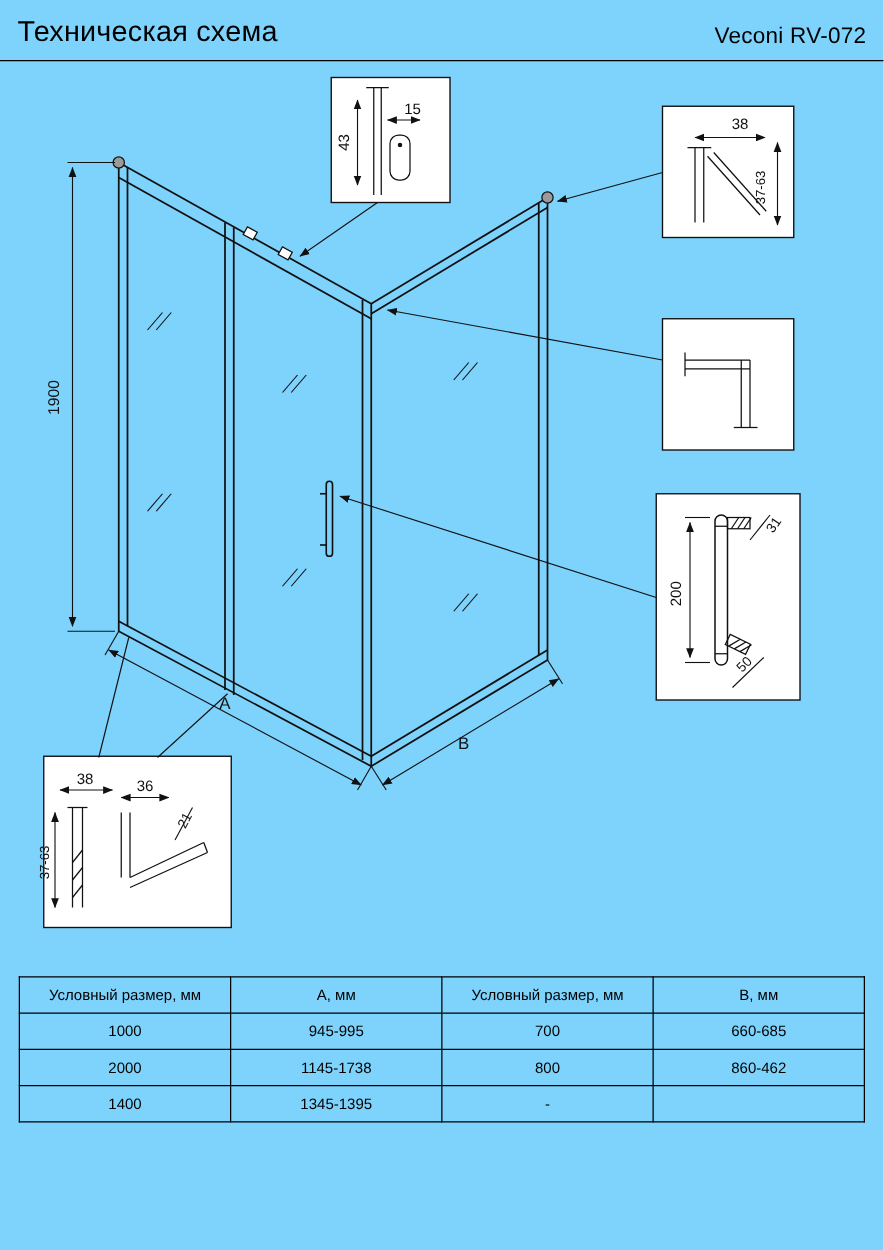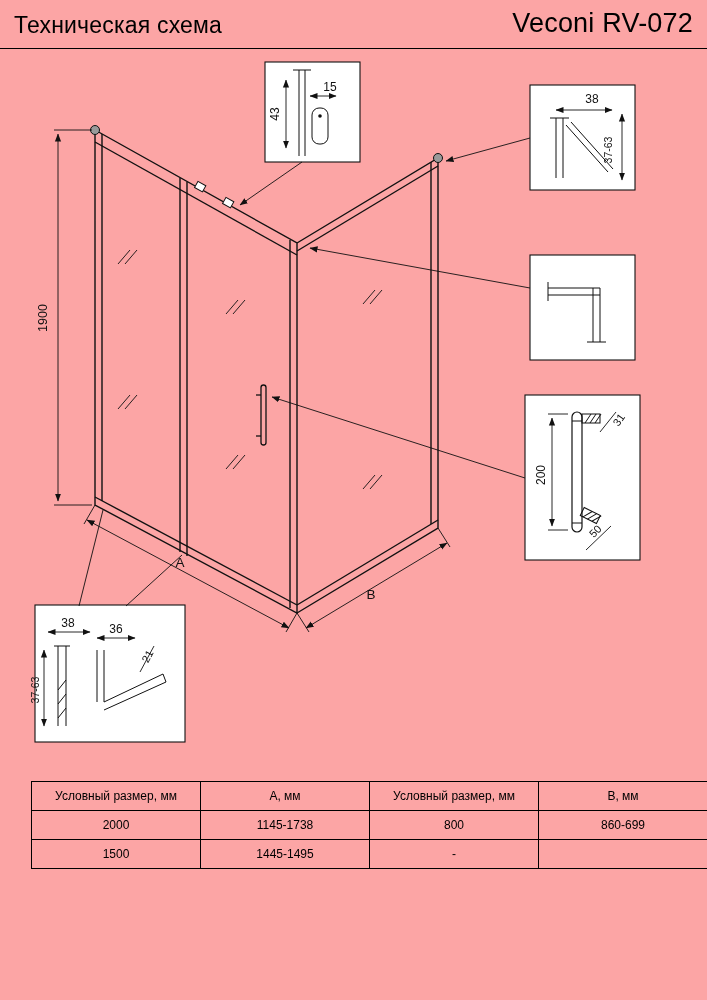--- a/index.html
+++ b/index.html
@@ -1,27 +1,27 @@
 <!DOCTYPE html>
 <html><head>
 <meta charset="utf-8">
 <style>
   * { box-sizing: border-box; }
   html,body { margin:0; padding:0; background:#fff; }
   body { font-family:"Liberation Sans", sans-serif; color:#000; }
-  .page { position:relative; width:707px; height:1000px; background:#fca5a5; overflow:hidden; }
+  .page { position:relative; width:707px; height:1000px; background:#7dd3fc; overflow:hidden; }
   .header { position:absolute; top:0; left:0; width:707px; height:49px;
             display:flex; justify-content:space-between; align-items:flex-end;
             padding:0 14px 9px 14px; border-bottom:1.6px solid #000; }
   .header .title { font-size:23px; letter-spacing:0.2px; }
-  .header .model { font-size:27px; letter-spacing:0.2px; }
+  .header .model { font-size:18px; letter-spacing:0.2px; }
   svg.drawing { position:absolute; top:50px; left:0; }
   svg text { font-family:"Liberation Sans", sans-serif; fill:#111; }
   .table-wrap { position:absolute; top:781px; left:15px; width:677px; }
-  table { border-collapse:collapse; width:100%; table-layout:fixed;margin-left:16px; }
+  table { border-collapse:collapse; width:100%; table-layout:fixed; }
   th, td { border:1px solid #000; height:29px; text-align:center; vertical-align:middle;
            font-size:12px; font-weight:400; padding:0 4px; }
 </style>
 </head>
 <body>
 
 <div class="page">
 
   <div class="header">
     <div class="title">Техническая схема</div>
@@ -198,28 +198,34 @@
       <thead>
         <tr>
           <th>Условный размер, мм</th>
           <th>A, мм</th>
           <th>Условный размер, мм</th>
           <th>B, мм</th>
         </tr>
       </thead>
       <tbody>
         <tr>
+          <td>1000</td>
+          <td>945-995</td>
+          <td>700</td>
+          <td>660-685</td>
+        </tr>
+        <tr>
           <td>2000</td>
           <td>1145-1738</td>
           <td>800</td>
-          <td>860-699</td>
-        </tr>
-        <tr>
-          <td>1500</td>
-          <td>1445-1495</td>
+          <td>860-462</td>
+        </tr>
+        <tr>
+          <td>1400</td>
+          <td>1345-1395</td>
           <td>-</td>
           <td></td>
         </tr>
       </tbody>
     </table>
   </div>
 
 </div>
 
 </body></html>

